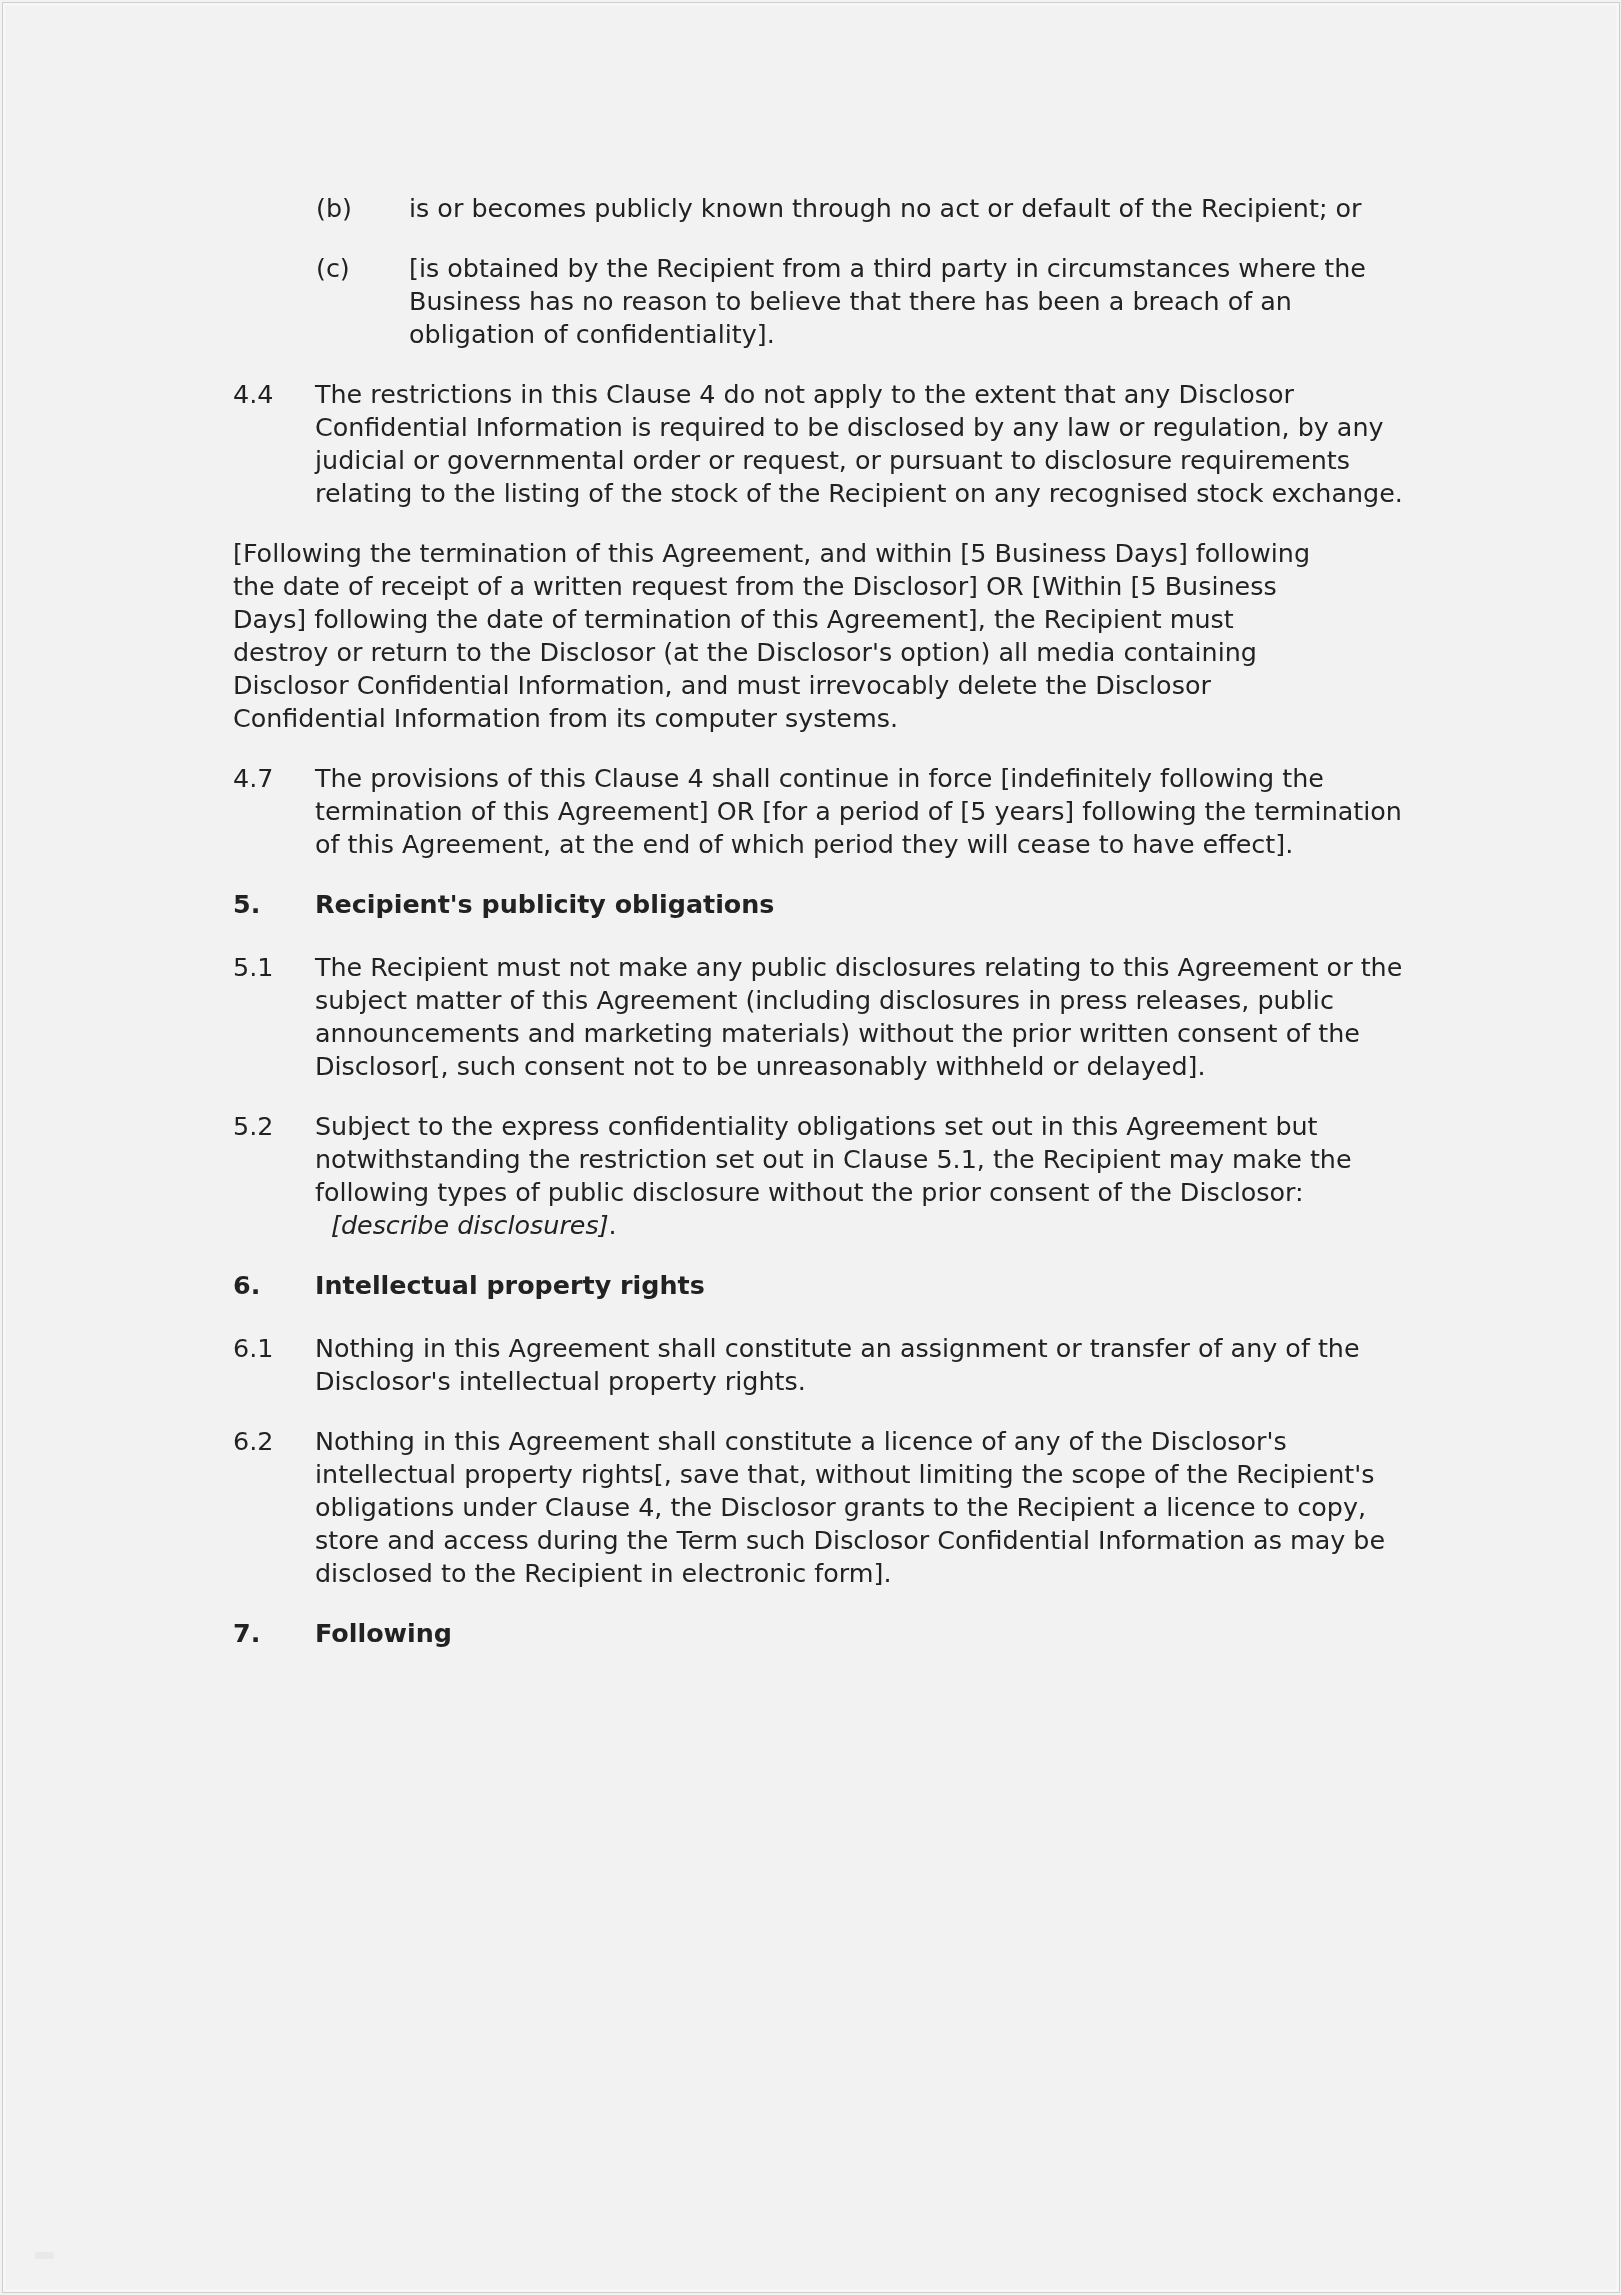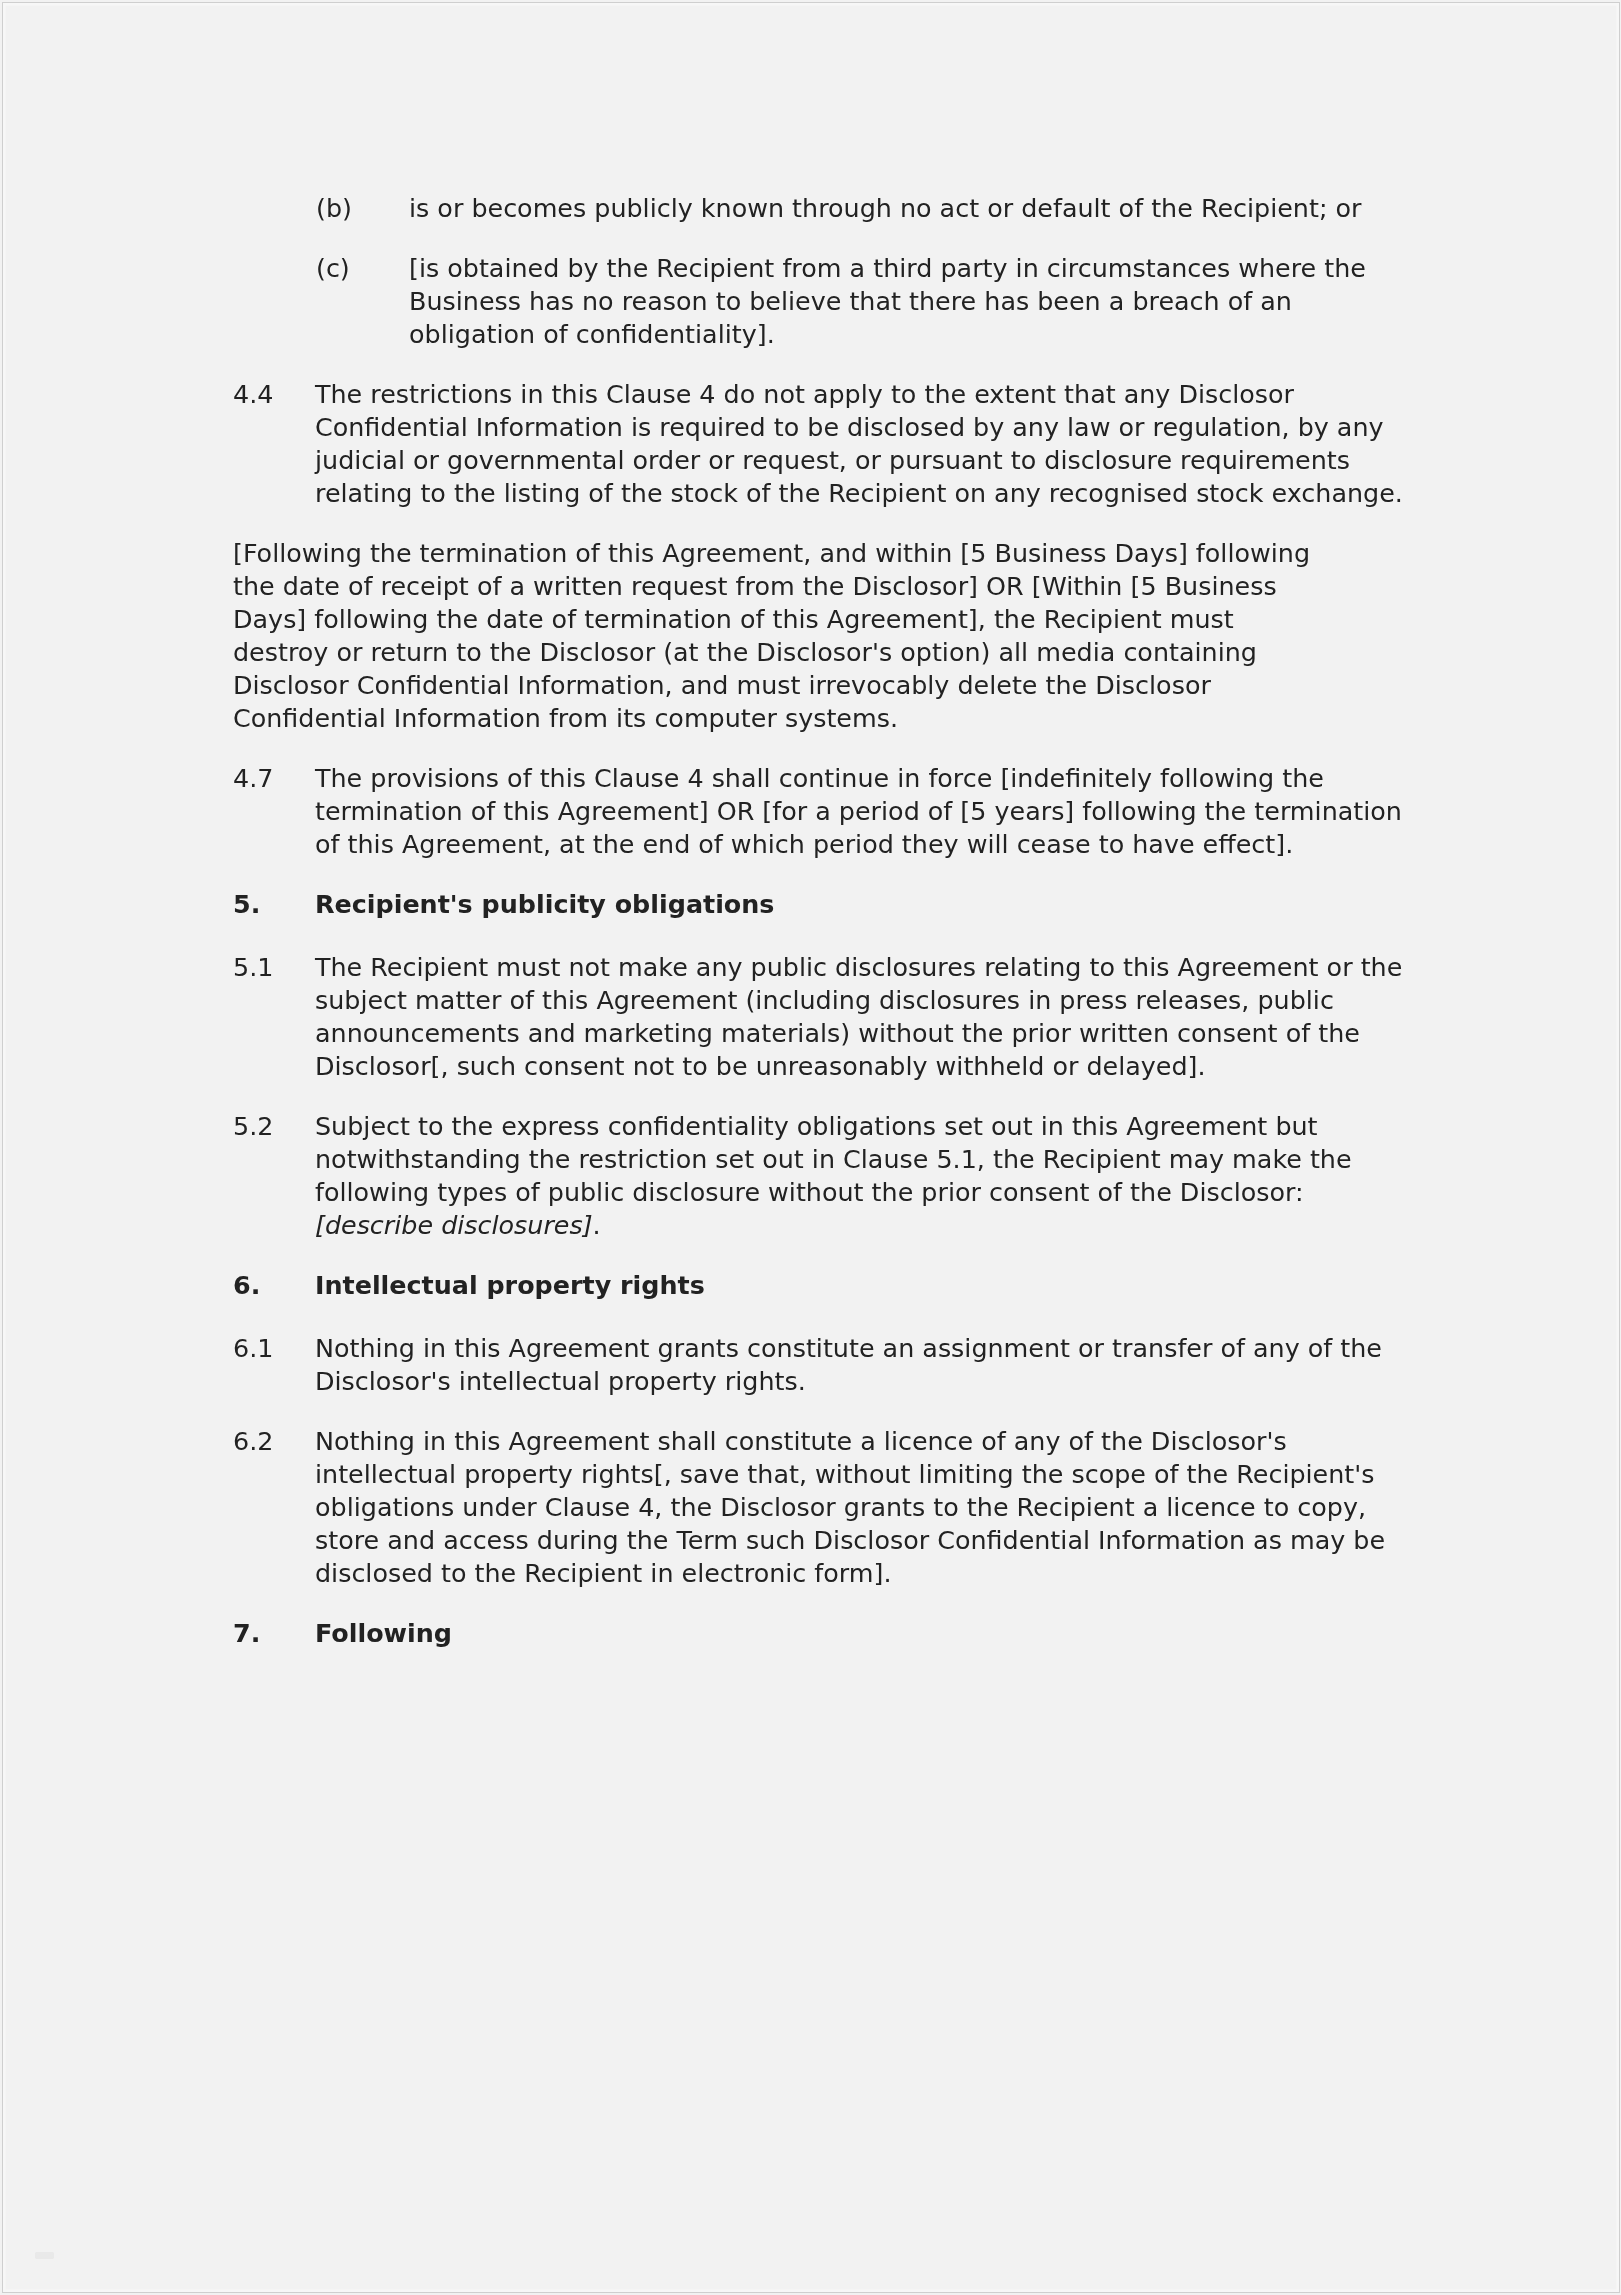--- a/index.html
+++ b/index.html
@@ -40,21 +40,21 @@
     .sub {
       display: flex;
       margin-left: 83px;
       margin-bottom: 27px;
     }
     .sub .num { width: 81px; flex: 0 0 81px; }
     .sub .txt { flex: 1 1 auto; max-width: 1009px; margin-left: 12px; }
     .heading { font-weight: bold; }
     .heading .txt { font-weight: bold; }
     .clause.heading { margin-bottom: 30px; }
-    .italic { font-style: italic; }
+    .italic { font-style: italic; margin-left: 16px; }
     .watermark {
       position: absolute; left: 35px; bottom: 36px;
       width: 19px; height: 7px;
       background: #e6e6e6;
       border-radius: 1.7px;
       opacity: 0.8;
     }
   </style>
 </head>
 <body>
@@ -103,21 +103,21 @@
     <div class="txt"><span>Subject to the express confidentiality obligations set out in this Agreement but notwithstanding the restriction set out in Clause 5.1, the Recipient may make the following types of public disclosure without the prior consent of the Disclosor: </span><span class="italic">[describe disclosures]</span><span>.</span></div>
   </div>
 
   <div class="clause heading">
     <div class="num">6.</div>
     <div class="txt">Intellectual property rights</div>
   </div>
 
   <div class="clause">
     <div class="num">6.1</div>
-    <div class="txt">Nothing in this Agreement grants constitute an assignment or transfer of any of the Disclosor's intellectual property rights.</div>
+    <div class="txt">Nothing in this Agreement shall constitute an assignment or transfer of any of the Disclosor's intellectual property rights.</div>
   </div>
 
   <div class="clause">
     <div class="num">6.2</div>
     <div class="txt">Nothing in this Agreement shall constitute a licence of any of the Disclosor's intellectual property rights[, save that, without limiting the scope of the Recipient's obligations under Clause 4, the Disclosor grants to the Recipient a licence to copy, store and access during the Term such Disclosor Confidential Information as may be disclosed to the Recipient in electronic form].</div>
   </div>
 
   <div class="clause heading">
     <div class="num">7.</div>
     <div class="txt">Following</div>

